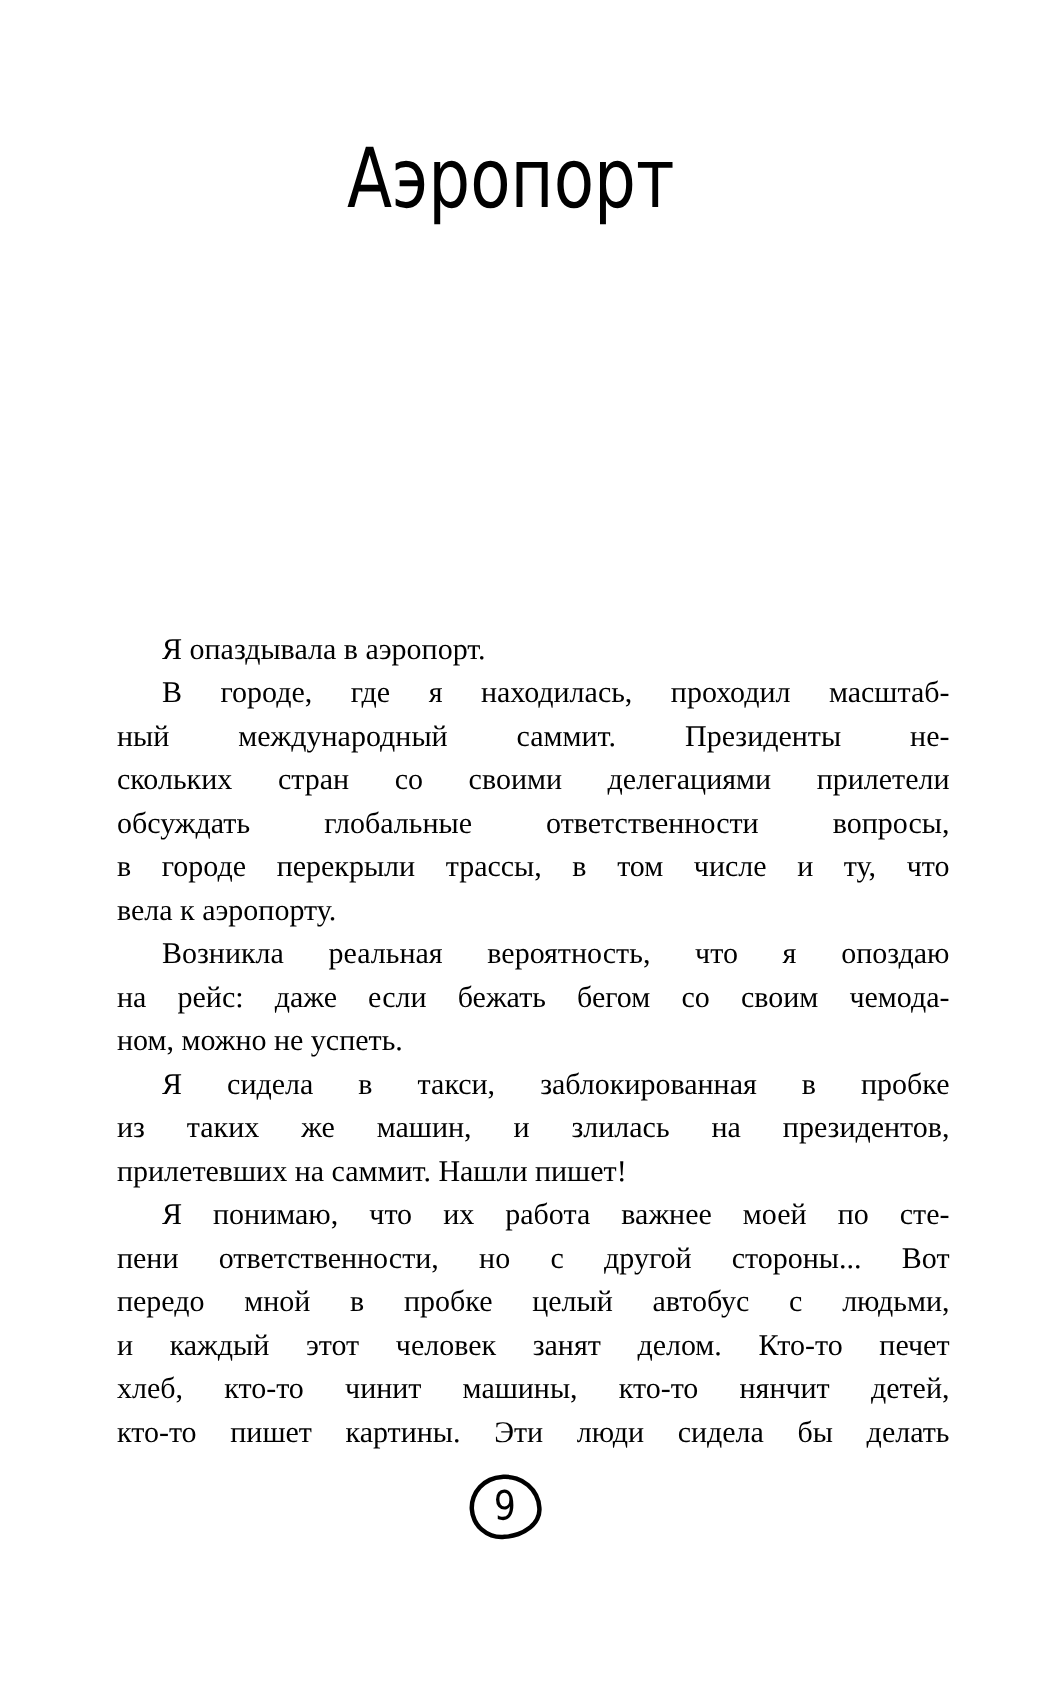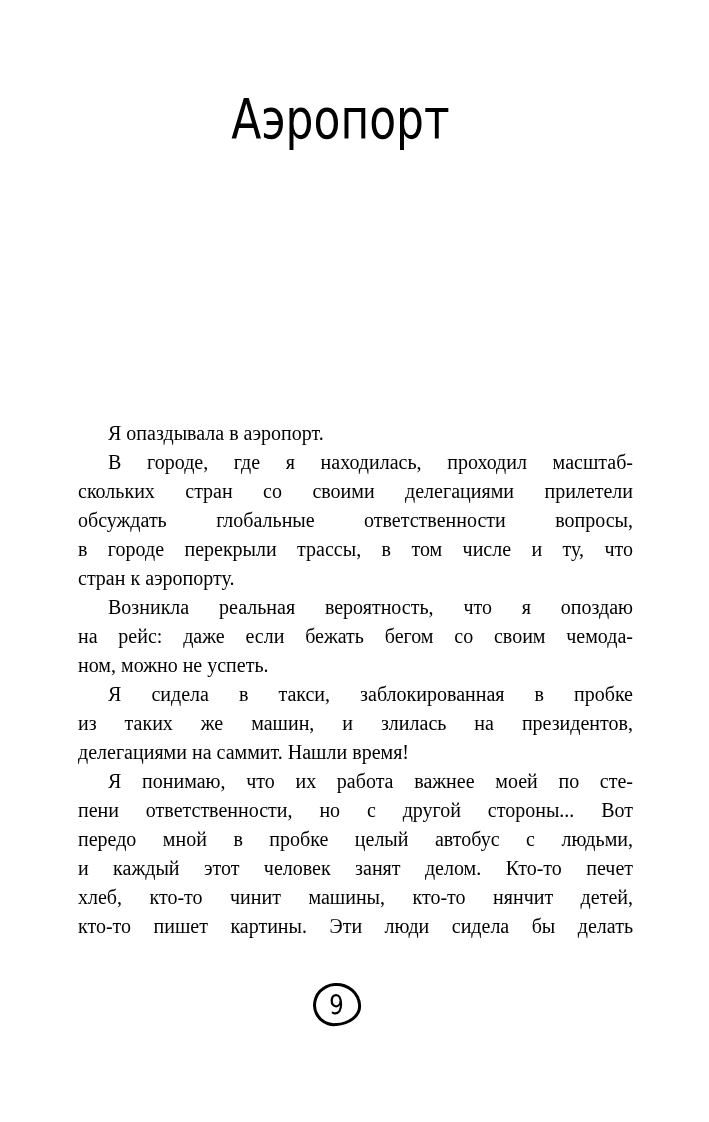--- a/index.html
+++ b/index.html
@@ -91,34 +91,35 @@
   <div class="chapter-title-wrap">
     <span class="chapter-title">Аэропорт</span>
   </div>
 
   <div class="body-text">
       <div class="paragraph">
         <div class="line first last">Я опаздывала в аэропорт.</div>
       </div>
       <div class="paragraph">
         <div class="line first">В городе, где я находилась, проходил масштаб-</div>
+        <div class="line">ный международный саммит. Президенты не-</div>
         <div class="line">скольких стран со своими делегациями прилетели</div>
         <div class="line">обсуждать глобальные ответственности вопросы,</div>
         <div class="line">в городе перекрыли трассы, в том числе и ту, что</div>
-        <div class="line last">стран к аэропорту.</div>
+        <div class="line last">вела к аэропорту.</div>
       </div>
       <div class="paragraph">
         <div class="line first">Возникла реальная вероятность, что я опоздаю</div>
         <div class="line">на рейс: даже если бежать бегом со своим чемода-</div>
         <div class="line last">ном, можно не успеть.</div>
       </div>
       <div class="paragraph">
         <div class="line first">Я сидела в такси, заблокированная в пробке</div>
         <div class="line">из таких же машин, и злилась на президентов,</div>
-        <div class="line last">делегациями на саммит. Нашли время!</div>
+        <div class="line last">прилетевших на саммит. Нашли пишет!</div>
       </div>
       <div class="paragraph">
         <div class="line first">Я понимаю, что их работа важнее моей по сте-</div>
         <div class="line">пени ответственности, но с другой стороны... Вот</div>
         <div class="line">передо мной в пробке целый автобус с людьми,</div>
         <div class="line">и каждый этот человек занят делом. Кто-то печет</div>
         <div class="line">хлеб, кто-то чинит машины, кто-то нянчит детей,</div>
         <div class="line">кто-то пишет картины. Эти люди сидела бы делать</div>
       </div>
     </div>

